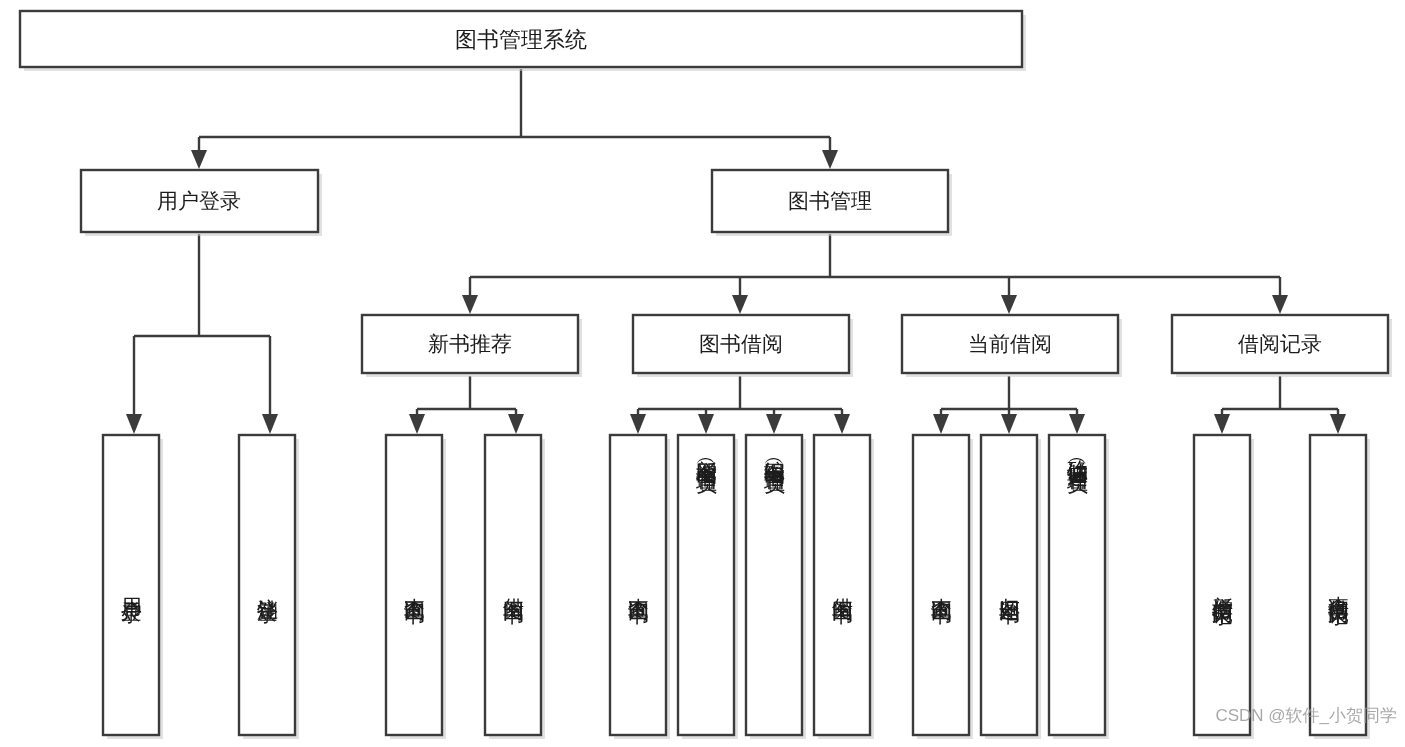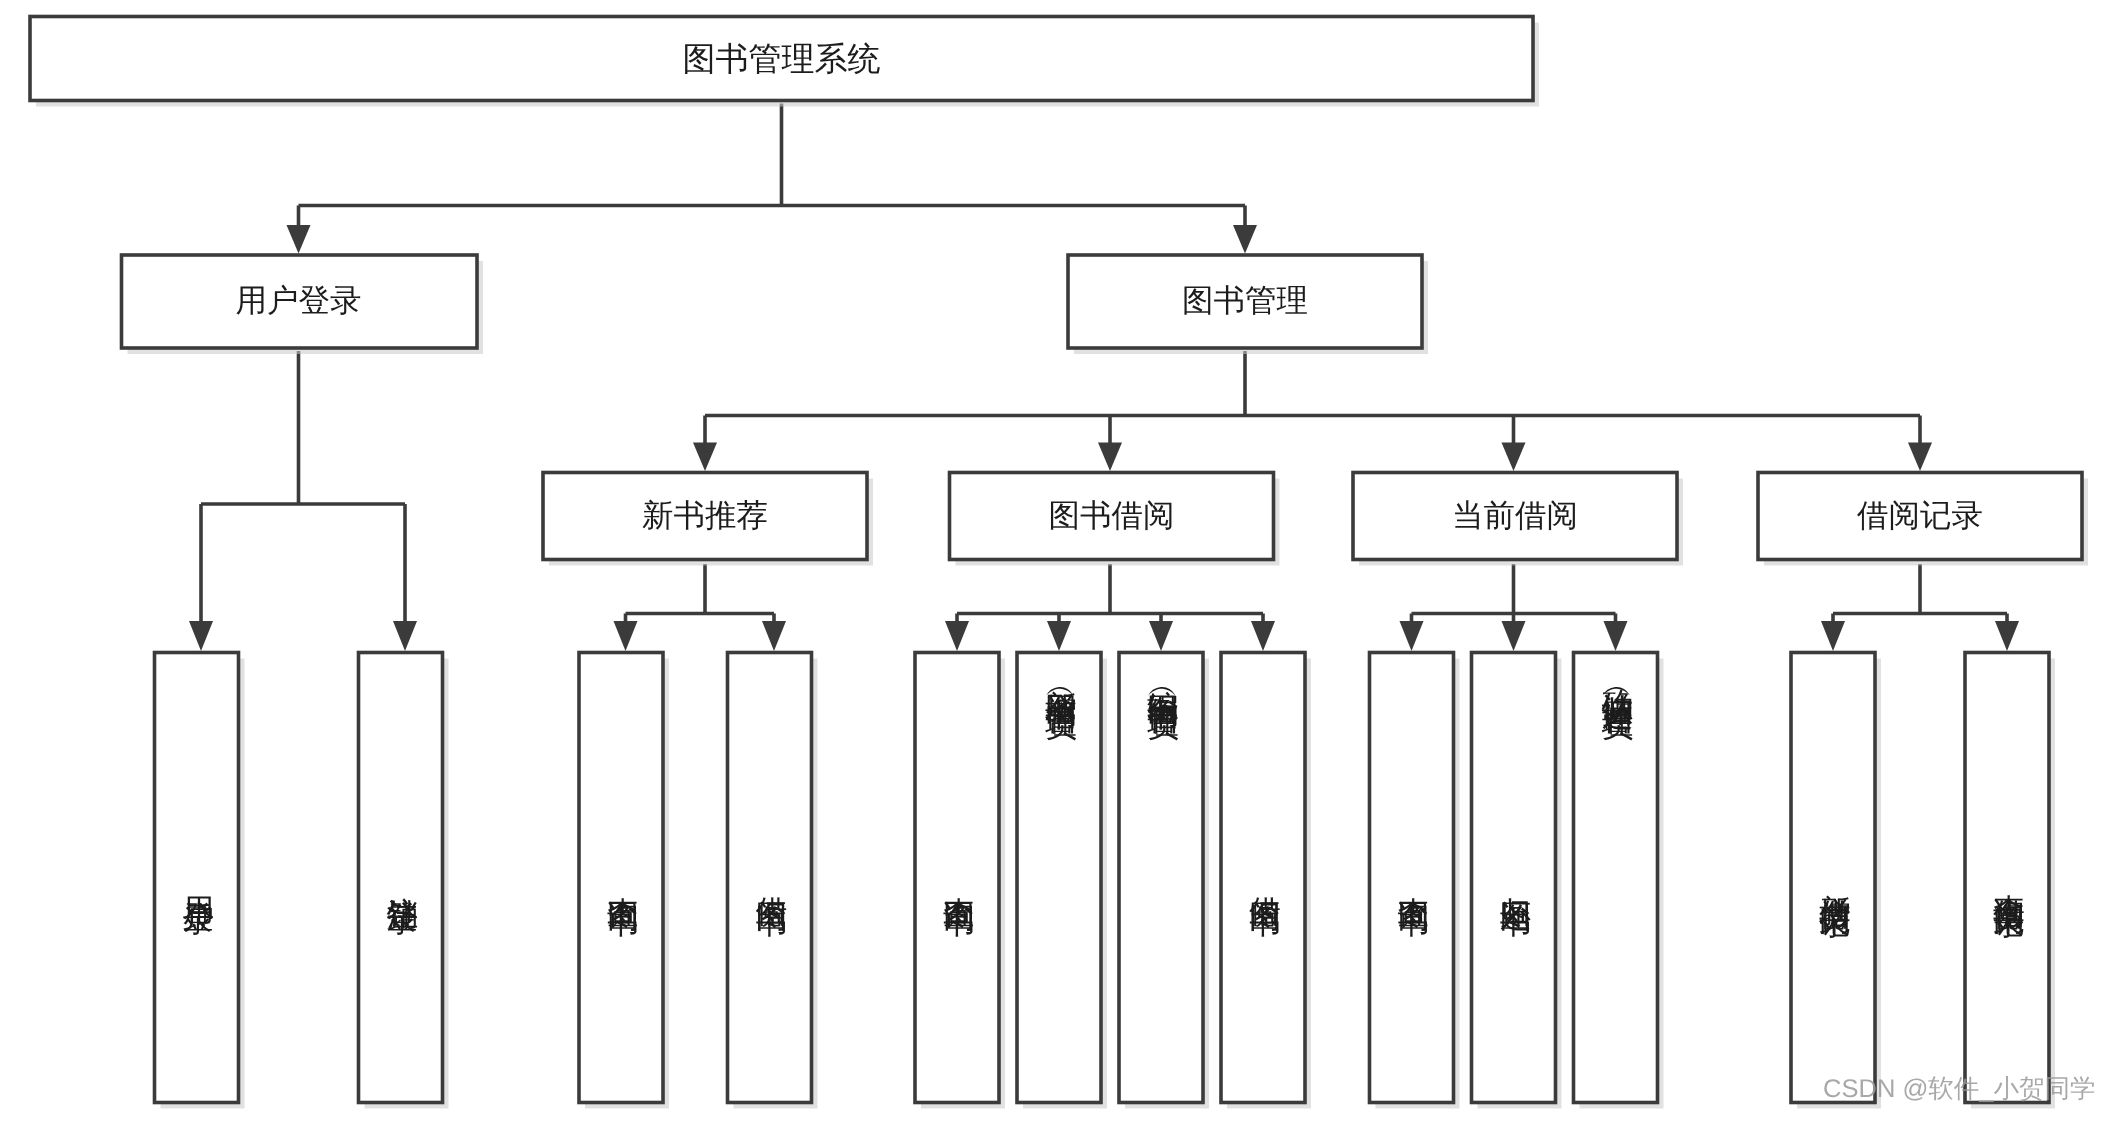--- a/index.html
+++ b/index.html
@@ -73,21 +73,21 @@
     font-family: "Liberation Sans", "DejaVu Sans", sans-serif;
     font-size: 21px;
     line-height: 1.18;
     color: #1c1c1c;
     letter-spacing: 2px;
     white-space: nowrap;
   }
   #watermark {
     position: absolute;
     right: 8px;
-    bottom: 10px;
+    bottom: 20px;
     font-family: "Liberation Sans", "DejaVu Sans", sans-serif;
     font-size: 17px;
     color: #9a9a9a;
     opacity: 0.85;
     white-space: nowrap;
     pointer-events: none;
   }
 </style>
 </head>
 <body>

